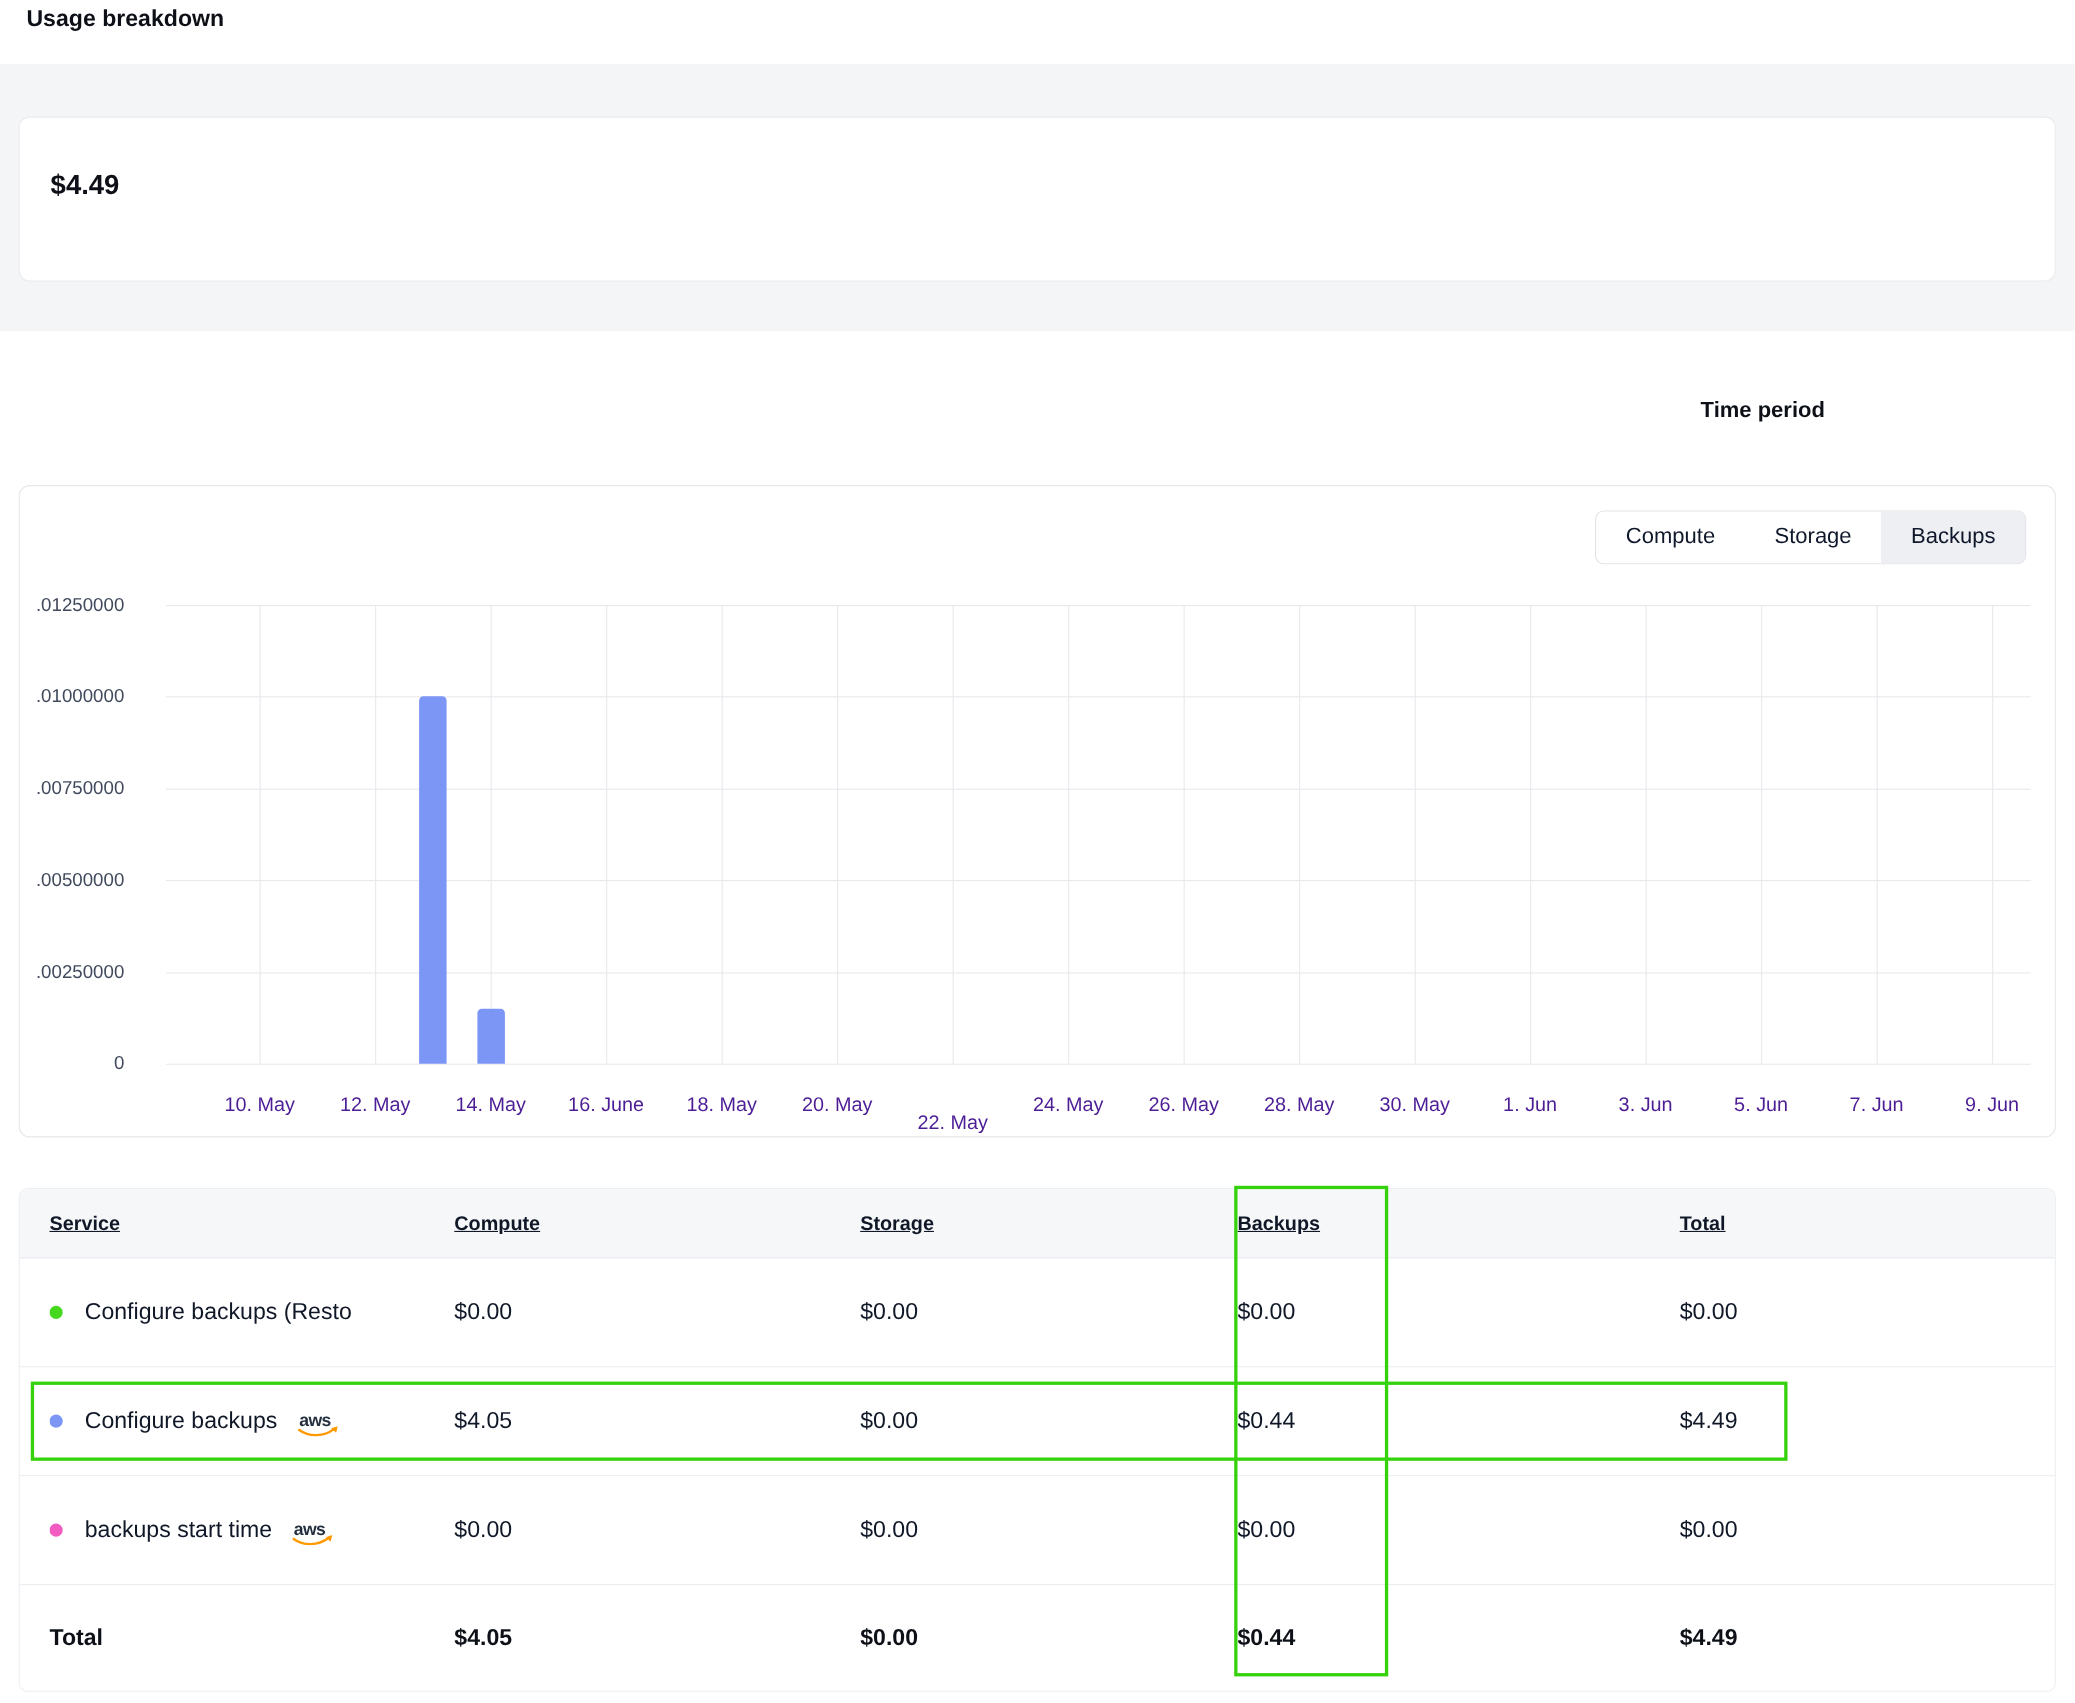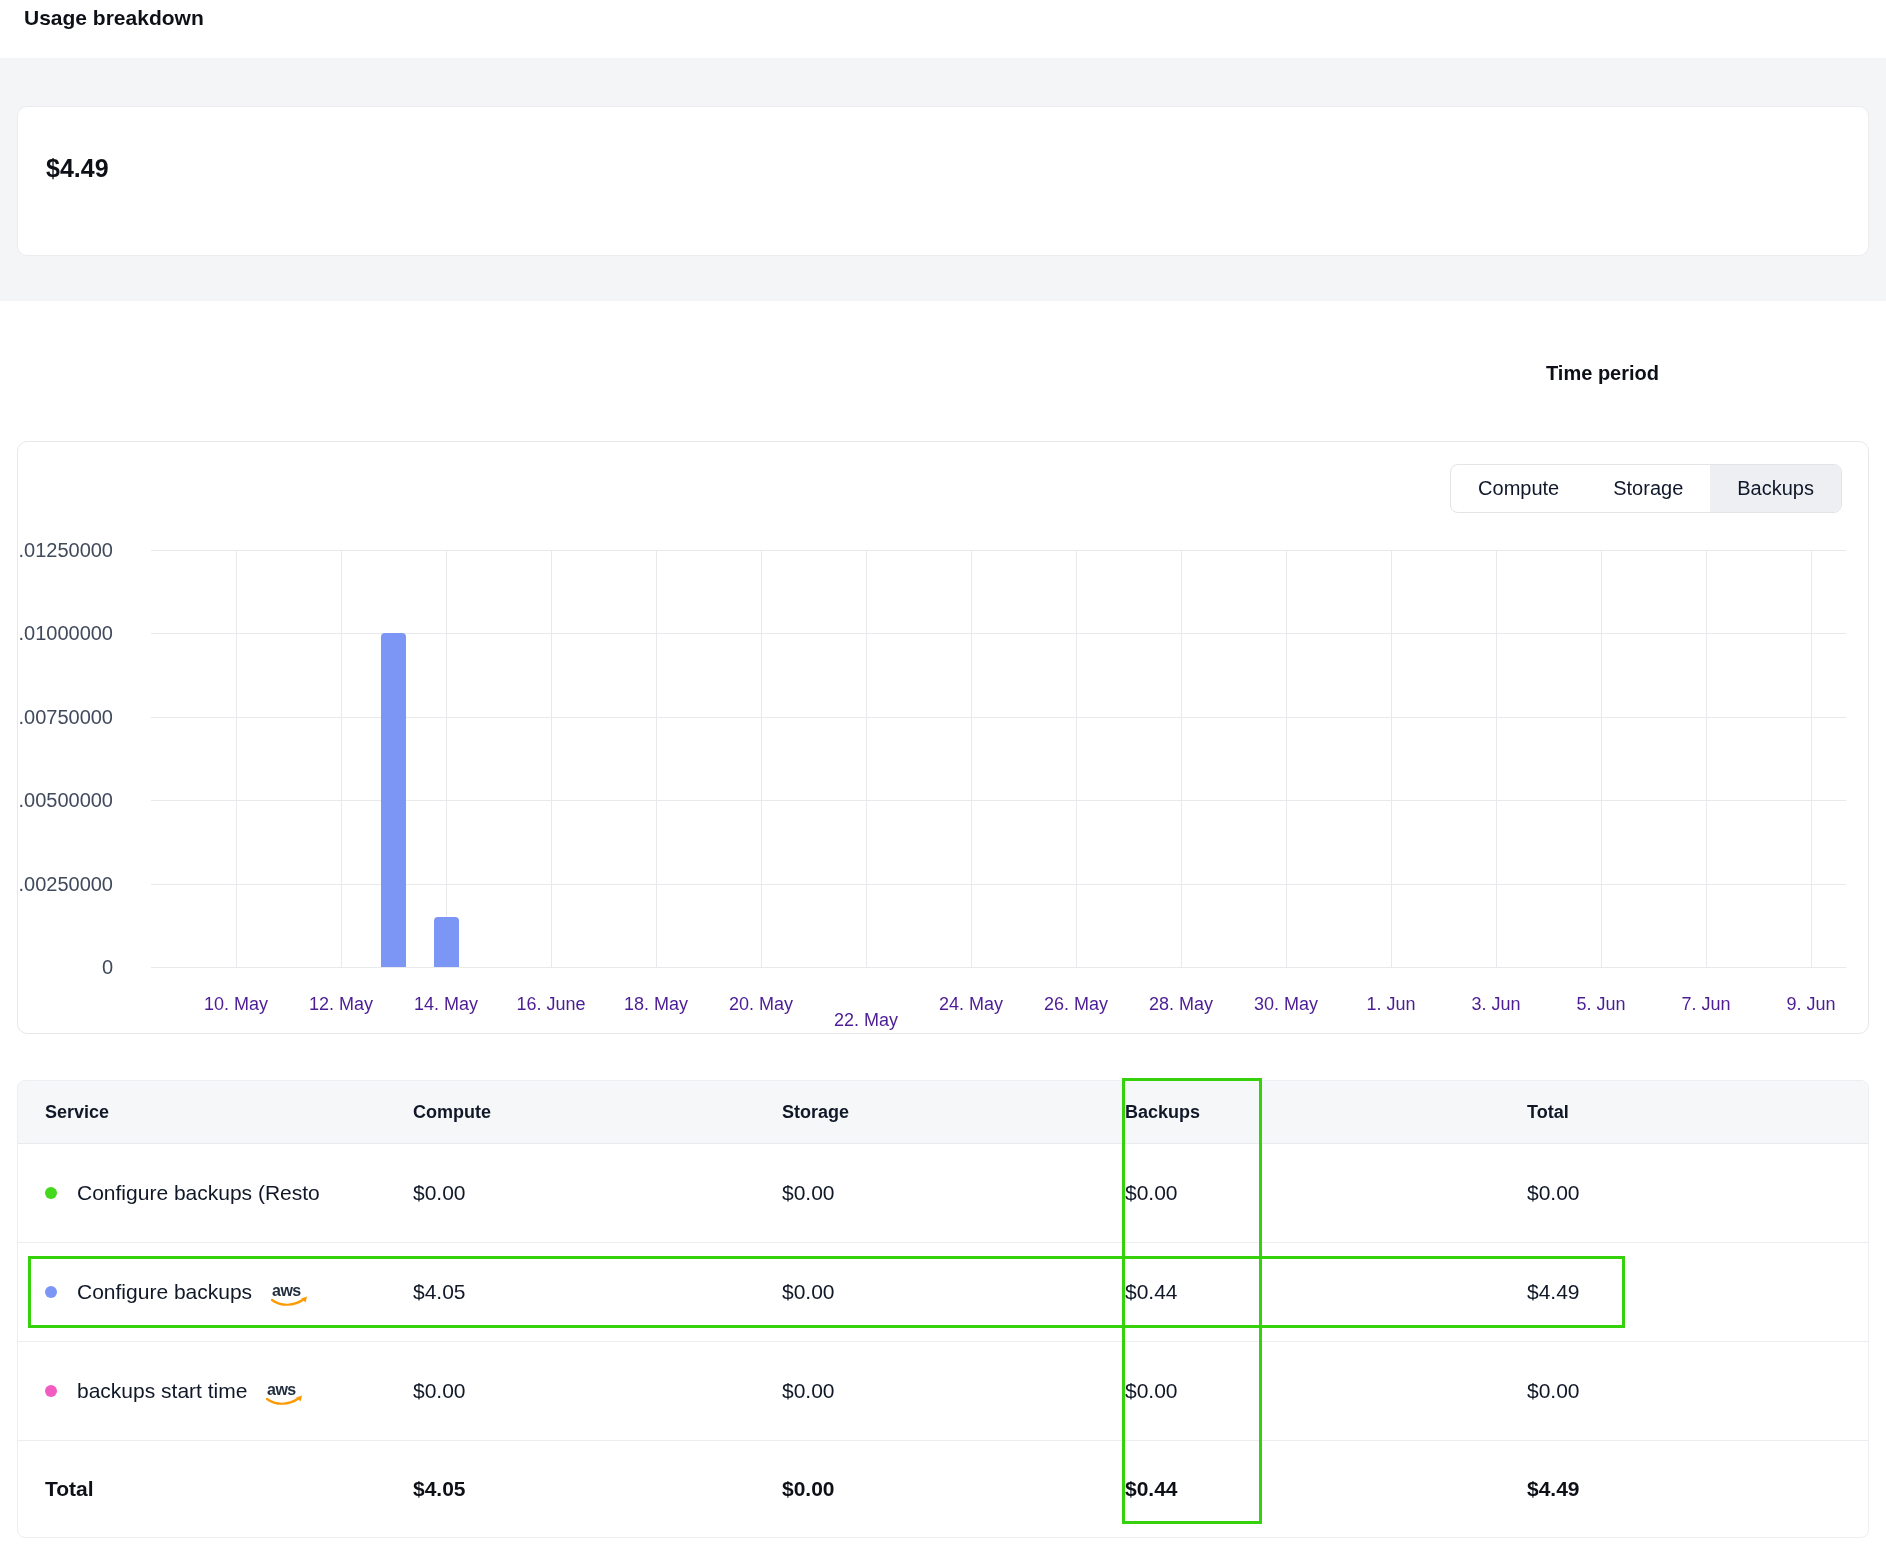--- a/index.html
+++ b/index.html
@@ -48,21 +48,21 @@
   .tabs {
     position: absolute; top: 22px; right: 26px;
     display: flex; border: 1px solid #e2e4e8; border-radius: 8px;
     overflow: hidden; background: #fff; z-index: 3;
   }
   .tab { padding: 12px 27px; font-size: 20px; color: #0f172a; cursor: pointer; white-space: nowrap; }
   .tab.active { background: #edeff2; }
 
   .y-label {
     position: absolute; left: 0; width: 95px; height: 22px; line-height: 22px;
-    text-align: right; font-size: 20px; color: #404a5c;
+    text-align: right; font-size: 17px; color: #404a5c;
   }
   .gridline-h { position: absolute; left: 133px; width: 1695px; height: 1px; background: #e8e9ed; }
   .gridline-v { position: absolute; top: 108px; height: 417px; width: 1px; background: #e8e9ed; }
   .bar { position: absolute; border-radius: 4px 4px 0 0; }
   .x-label {
     position: absolute; top: 551px; width: 110px; height: 22px; line-height: 22px;
     text-align: center; font-size: 18px; color: #4c1d95;
   }
 
   .table-card {
@@ -71,21 +71,21 @@
     overflow: hidden;
   }
   .thead, .trow, .total-row {
     display: grid;
     grid-template-columns: 368px 369px 343px 402px 1fr;
     align-items: center;
     padding: 0 28px 0 27px;
   }
   .thead {
     height: 63px; background: #f6f7f9; border-bottom: 1px solid #e9eaee;
-    font-size: 18px; font-weight: 700; color: #101828;
+    font-size: 18px; font-weight: 700; color: #101828; text-decoration: underline;
   }
   .trow { height: 99px; font-size: 21px; color: #101828; border-bottom: 1px solid #ebedf0; }
   .total-row { height: 96px; font-size: 21px; font-weight: 700; color: #0d1117; }
   .td.service { display: flex; align-items: center; overflow: hidden; }
   .dot { width: 12px; height: 12px; border-radius: 50%; display: inline-block; margin-right: 20px; flex: none; }
   .service-name { white-space: nowrap; }
   .aws { display: inline-flex; margin-left: 16px; flex: none; position: relative; top: 2px; }
 
   .annotation {
     position: absolute; border: 3px solid #35d20b;

